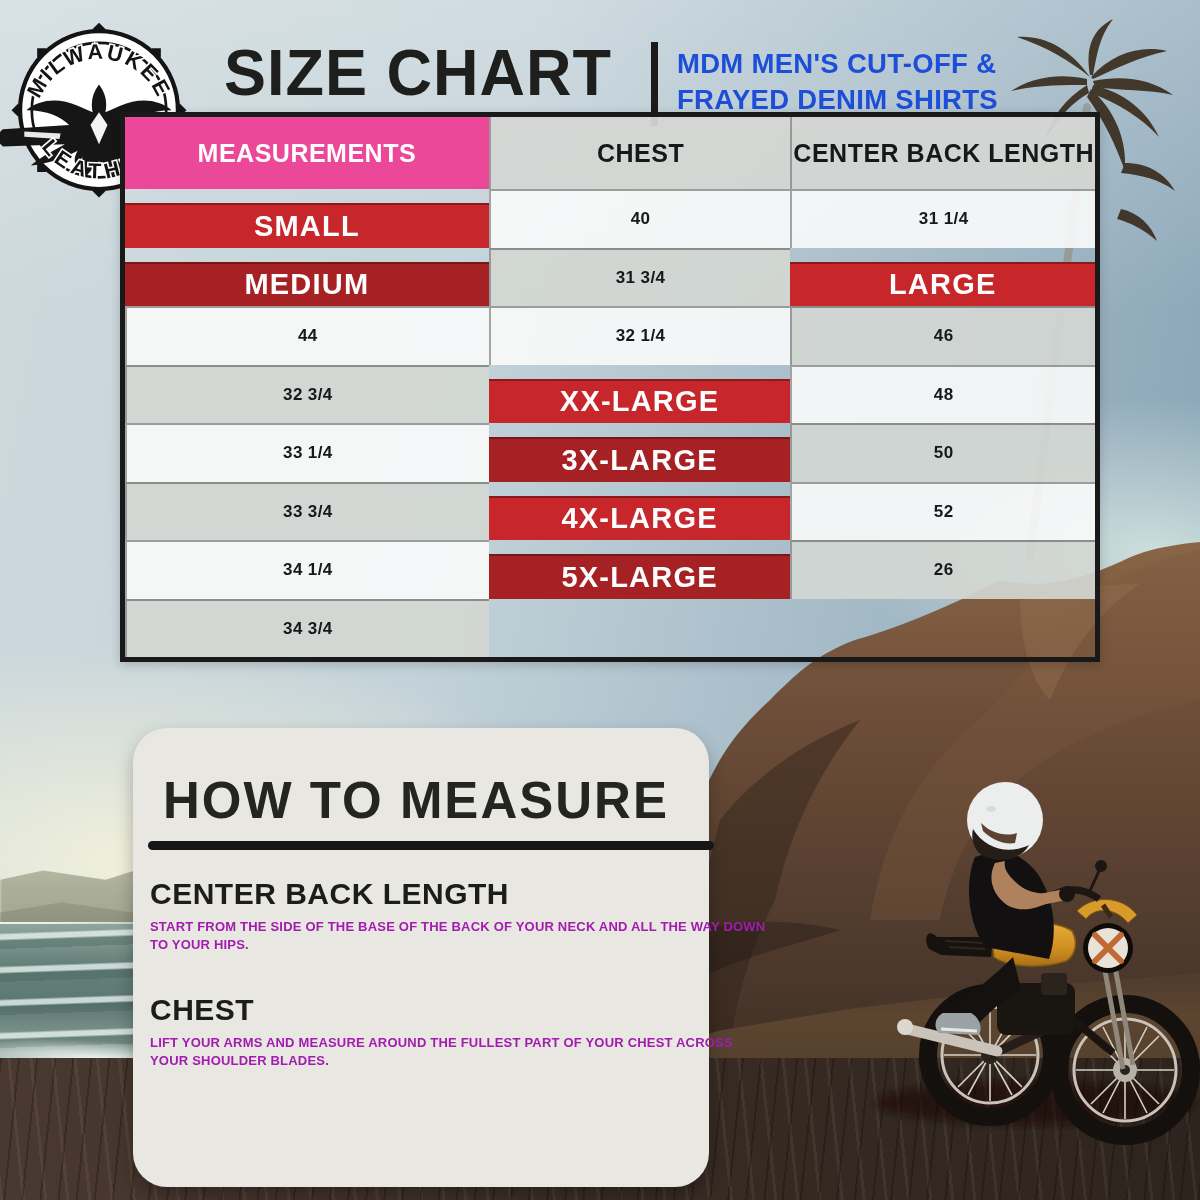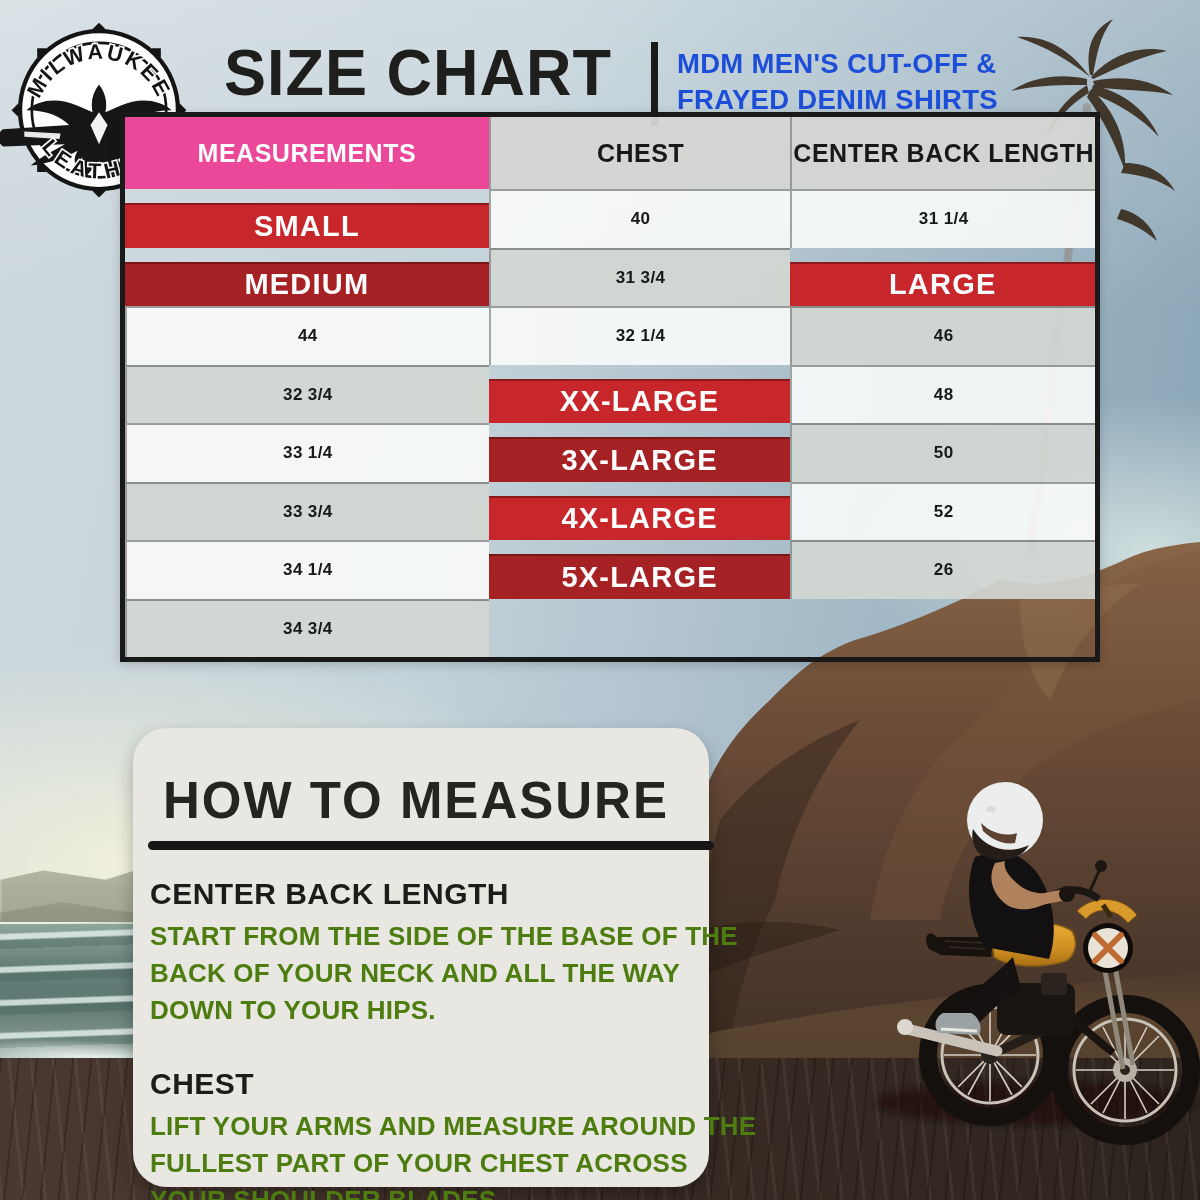--- a/index.html
+++ b/index.html
@@ -70,22 +70,22 @@
   .cell.c2,.cell.c3{border-left:2px solid rgba(120,122,121,.65);}
 
   
   .measure-panel{left:133px;top:716px;width:576px;height:459px;background:#e8e7e2;
     border-radius:34px;box-shadow:0 8px 18px rgba(0,0,0,.28);color:#232420;margin-top:12px;}
   .htm-title{margin:42px 0 0 30px;font-size:51px;font-weight:700;letter-spacing:2px;
     color:#242420;transform:scaleY(1.03);white-space:nowrap;}
   .htm-rule{margin:12px 0 0 15px;width:566px;height:9px;background:#161616;border-radius:5px;}
   .htm-h{margin:27px 0 0 17px;font-size:30px;font-weight:700;letter-spacing:.5px;color:#1c1c1a;white-space:nowrap;}
   .htm-h.second{margin-top:38px;}
-  .htm-p{margin:7px 0 0 17px;width:620px;font-size:26px;font-weight:700;
-    line-height:1.42;letter-spacing:.2px;color:#4d7c0f;}
+  .htm-p{margin:7px 0 0 17px;width:620px;font-size:13px;font-weight:700;
+    line-height:1.42;letter-spacing:.2px;color:#a21caf;}
 </style>
 </head>
 <body>
 
 <div class="canvas">
 
   <div class="abs sky"></div>
   <div class="abs hills"></div>
   <div class="abs hills2"></div>
   <div class="abs sea"></div>

